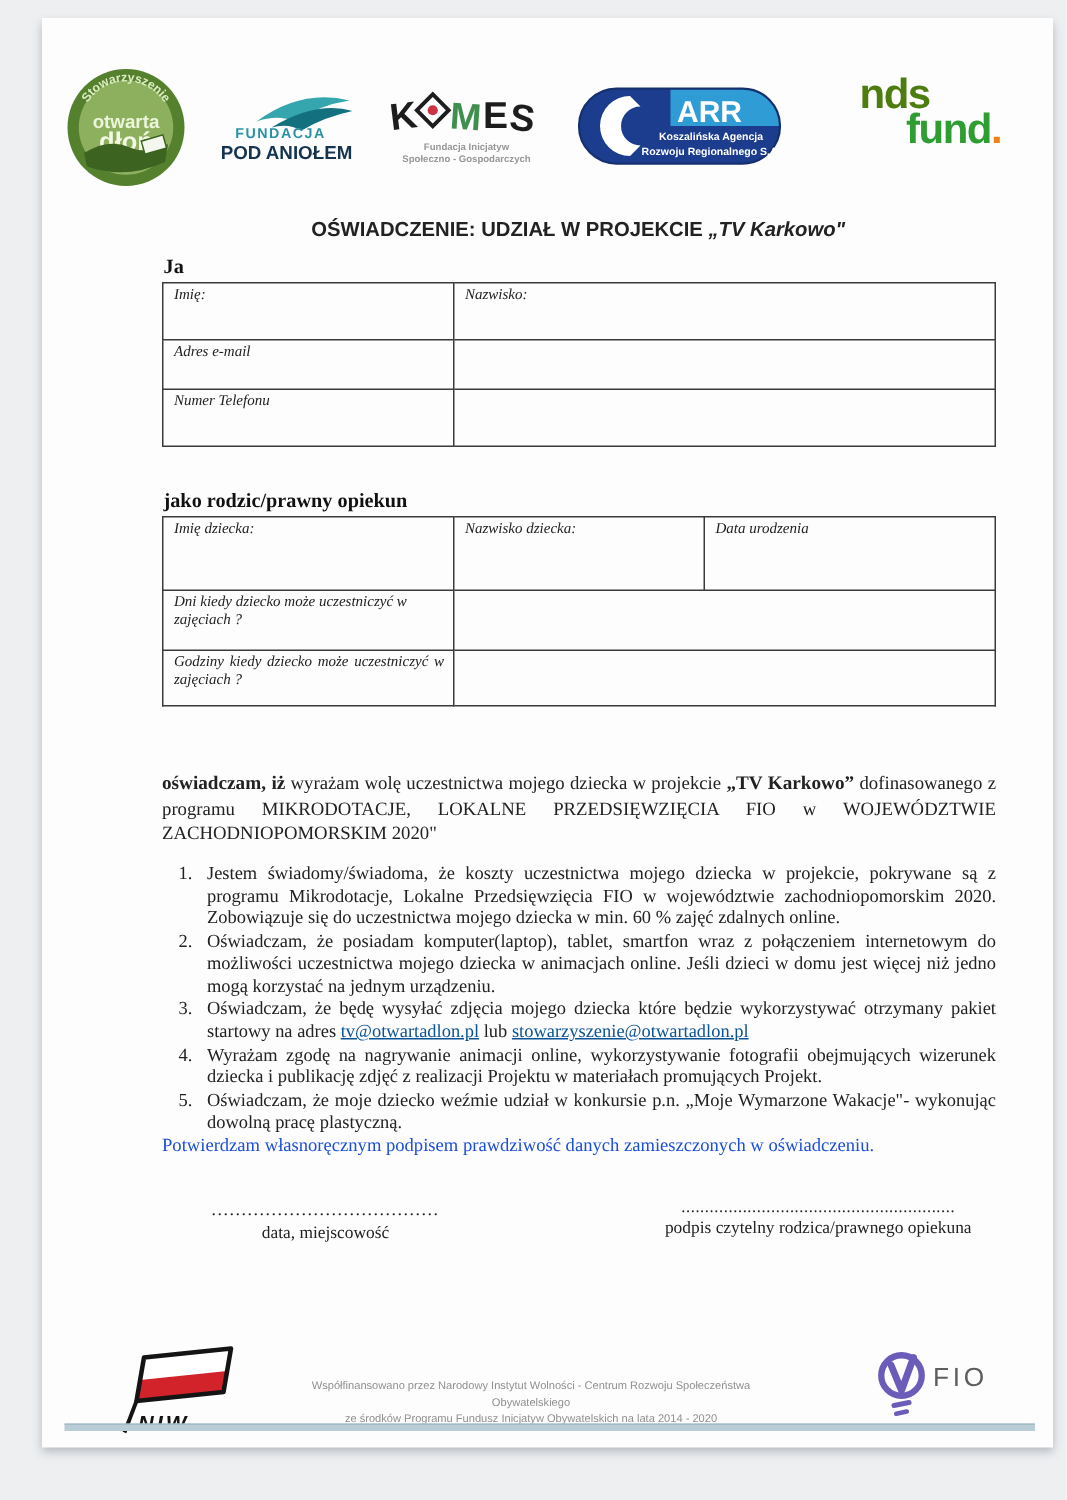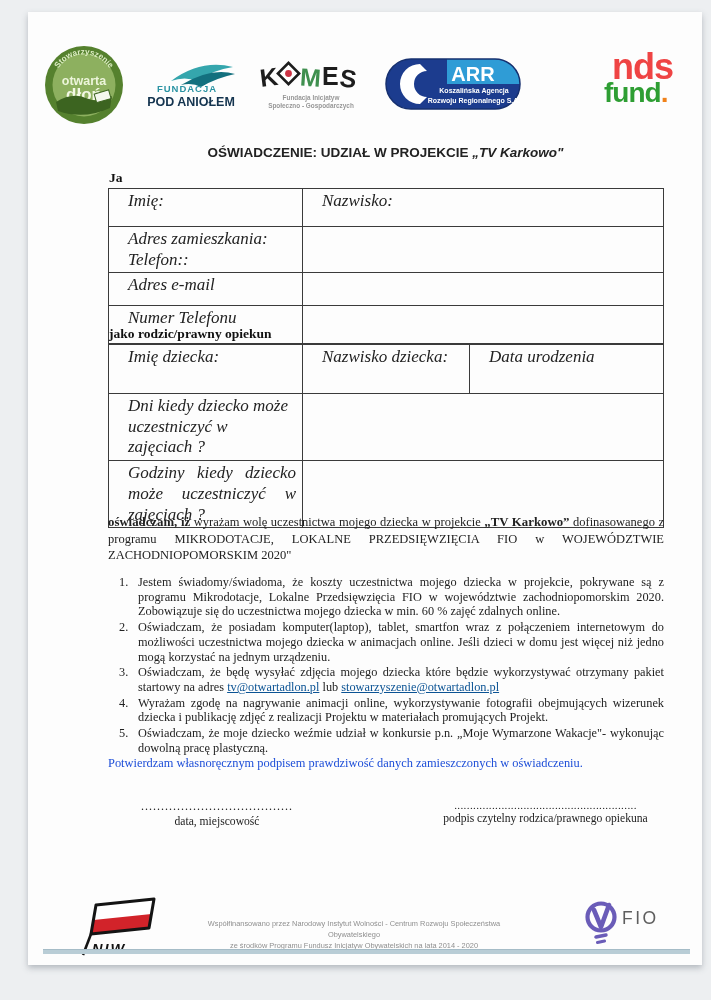--- a/index.html
+++ b/index.html
@@ -12,40 +12,40 @@
   }
   .page{
     position:absolute;left:28px;top:12px;width:674px;height:953px;
     background:#fdfdfd;
     box-shadow:0 3px 6px rgba(110,120,130,.45);
   }
   
   .logo{position:absolute;}
   svg text{font-family:"Liberation Sans", sans-serif;}
   .nds-wrap{font-family:"Liberation Sans", sans-serif;font-weight:bold;line-height:.82;}
-  .nds1{color:#ef4444;font-size:36px;letter-spacing:-1px;margin-left:39px;}
+  .nds1{color:#4d7c0f;font-size:28px;letter-spacing:-1px;}
   .nds2{color:#2e9e33;font-size:28px;margin-left:31px;letter-spacing:-1px;}
   .nds2 .dot{color:#f08119;}
   
   .title{
     position:absolute;left:80px;width:555px;top:133px;text-align:center;
     font-family:"Liberation Sans", sans-serif;font-weight:bold;font-size:13.5px;color:#222;
   }
   .title .proj{font-style:italic;}
   .sec-head{
     position:absolute;left:81px;font-weight:bold;font-size:13.5px;color:#111;
   }
   
   table.form{
     position:absolute;left:80px;width:555px;border-collapse:collapse;table-layout:fixed;
   }
   table.form td{
     border:1.3px solid #3b3b3b;vertical-align:top;
-    padding:2px 6px 2px 19px;
-    font-style:italic;font-size:17px;line-height:1.22;color:#222;
+    padding:2px 6px 2px 7px;
+    font-style:italic;font-size:10px;line-height:1.22;color:#222;
   }
   td.just{text-align:justify;}
   
   .decl{
     position:absolute;left:80px;width:556px;top:502px;
     font-size:12.5px;line-height:16.5px;text-align:justify;color:#222;
   }
   .decl b{font-size:12.8px;}
   .list{position:absolute;left:80px;width:556px;top:563px;}
   .item{position:relative;padding-left:30px;text-align:justify;font-size:12.3px;line-height:14.7px;color:#222;margin-bottom:1px;}
@@ -135,27 +135,20 @@
     <colgroup>
         <col style="width:194px;">
         <col style="width:361px;">
       </colgroup>
     <tbody>
         <tr>
       <td style="height:33px;">Imię:</td>
       <td>Nazwisko:</td>
     </tr>
     <tr>
-      <td style="height:32px;">
-        <div>Adres zamieszkania:</div>
-        <div>Telefon::</div>
-      </td>
-      <td></td>
-    </tr>
-    <tr>
       <td style="height:28px;">Adres e-mail</td>
       <td></td>
     </tr>
     <tr>
       <td style="height:33px;">Numer Telefonu</td>
       <td></td>
     </tr>
   </tbody>
     </table>
 

